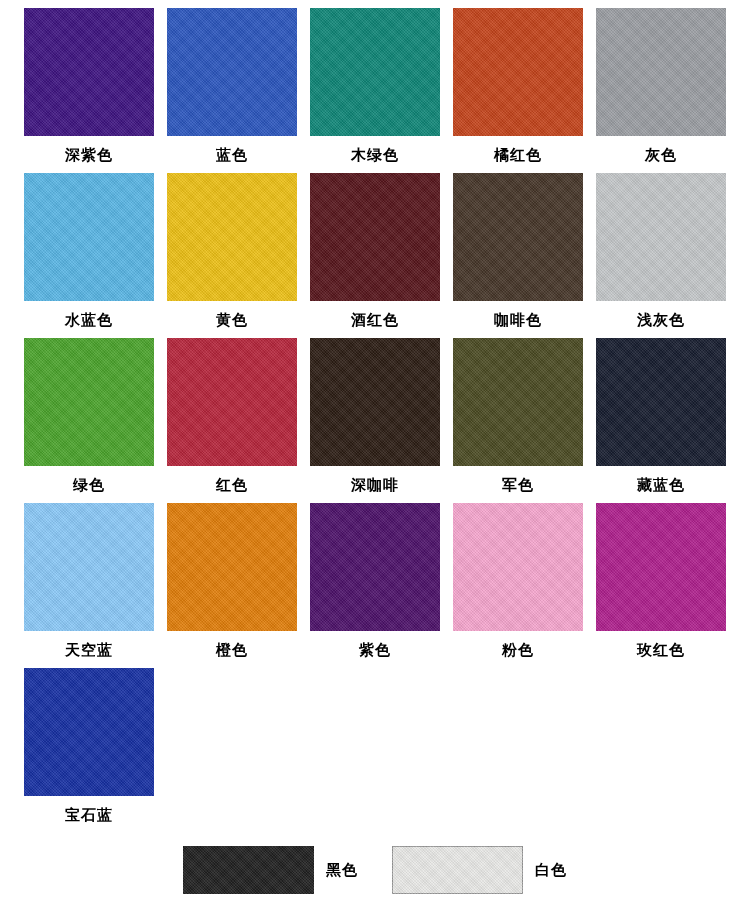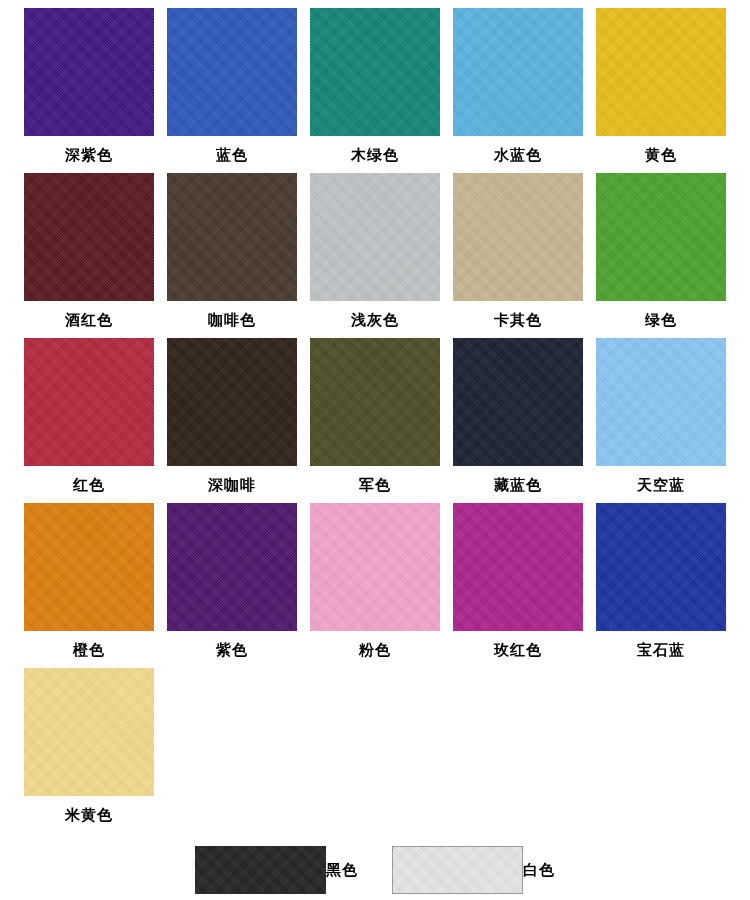--- a/index.html
+++ b/index.html
@@ -90,20 +90,21 @@
     height: 60px;
     display: flex;
     justify-content: center;
     align-items: center;
     gap: 34px;
   }
 
   .extra-item {
     display: flex;
     align-items: center;
+    gap: 12px;
   }
 
   .extra-chip {
     width: 131px;
     height: 48px;
     position: relative;
     overflow: hidden;
   }
 
   .extra-chip::after {
@@ -149,44 +150,48 @@
       </div>
       <div class="swatch-cell">
         <div class="swatch-chip" style="background-color: rgb(42, 85, 189);"></div>
         <span class="swatch-label">蓝色</span>
       </div>
       <div class="swatch-cell">
         <div class="swatch-chip" style="background-color: rgb(14, 133, 118);"></div>
         <span class="swatch-label">木绿色</span>
       </div>
       <div class="swatch-cell">
+        <div class="swatch-chip" style="background-color: rgb(195, 67, 26);"></div>
+        <span class="swatch-label">橘红色</span>
+      </div>
+      <div class="swatch-cell">
+        <div class="swatch-chip" style="background-color: rgb(154, 157, 162);"></div>
+        <span class="swatch-label">灰色</span>
+      </div>
+      <div class="swatch-cell">
         <div class="swatch-chip" style="background-color: rgb(88, 181, 228);"></div>
         <span class="swatch-label">水蓝色</span>
       </div>
       <div class="swatch-cell">
         <div class="swatch-chip" style="background-color: rgb(236, 192, 21);"></div>
         <span class="swatch-label">黄色</span>
       </div>
       <div class="swatch-cell">
         <div class="swatch-chip" style="background-color: rgb(86, 21, 27);"></div>
         <span class="swatch-label">酒红色</span>
       </div>
       <div class="swatch-cell">
         <div class="swatch-chip" style="background-color: rgb(69, 53, 40);"></div>
         <span class="swatch-label">咖啡色</span>
       </div>
       <div class="swatch-cell">
         <div class="swatch-chip" style="background-color: rgb(195, 198, 200);"></div>
         <span class="swatch-label">浅灰色</span>
       </div>
       <div class="swatch-cell">
-        <div class="swatch-chip" style="background-color: rgb(201, 183, 145);"></div>
-        <span class="swatch-label">卡其色</span>
-      </div>
-      <div class="swatch-cell">
         <div class="swatch-chip" style="background-color: rgb(74, 163, 43);"></div>
         <span class="swatch-label">绿色</span>
       </div>
       <div class="swatch-cell">
         <div class="swatch-chip" style="background-color: rgb(181, 36, 58);"></div>
         <span class="swatch-label">红色</span>
       </div>
       <div class="swatch-cell">
         <div class="swatch-chip" style="background-color: rgb(43, 28, 19);"></div>
         <span class="swatch-label">深咖啡</span>
@@ -215,24 +220,20 @@
         <div class="swatch-chip" style="background-color: rgb(245, 165, 205);"></div>
         <span class="swatch-label">粉色</span>
       </div>
       <div class="swatch-cell">
         <div class="swatch-chip" style="background-color: rgb(174, 31, 140);"></div>
         <span class="swatch-label">玫红色</span>
       </div>
       <div class="swatch-cell">
         <div class="swatch-chip" style="background-color: rgb(22, 47, 162);"></div>
         <span class="swatch-label">宝石蓝</span>
-      </div>
-      <div class="swatch-cell">
-        <div class="swatch-chip" style="background-color: rgb(248, 221, 141);"></div>
-        <span class="swatch-label">米黄色</span>
       </div>
     </div>
 
   <div class="extras-row">
       <div class="extra-item">
         <div class="extra-chip" style="background-color: rgb(32, 32, 32);"></div>
         <span class="extra-label">黑色</span>
       </div>
       <div class="extra-item">
         <div class="extra-chip has-border" style="background-color: rgb(232, 232, 230);"></div>

